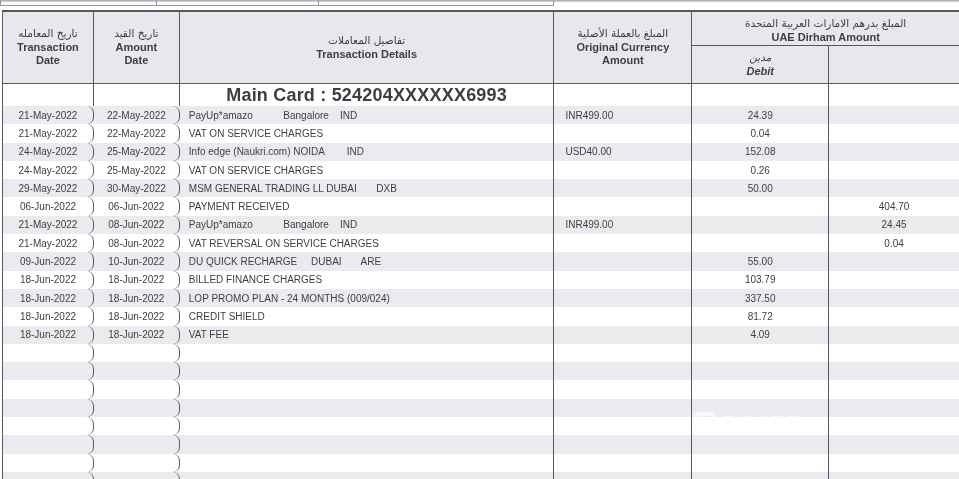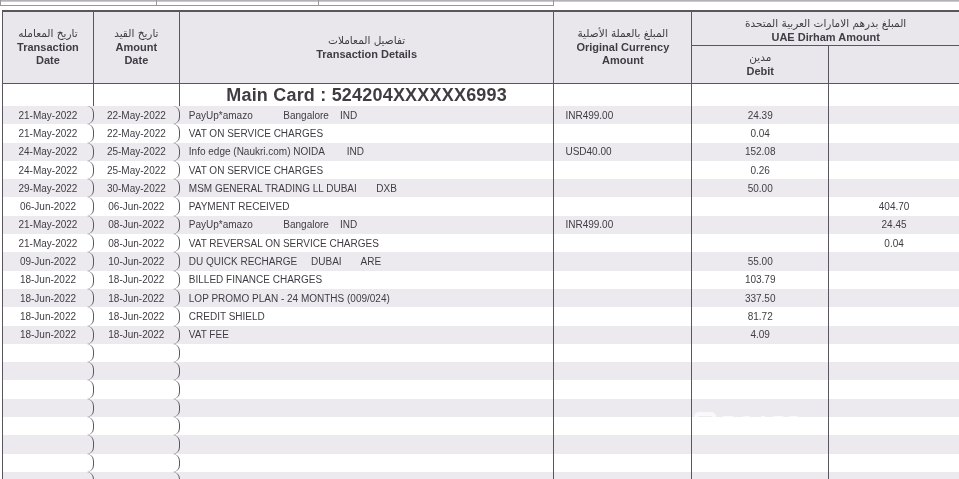--- a/index.html
+++ b/index.html
@@ -22,21 +22,21 @@
 
   
   .stmt{position:absolute;left:2px;top:10px;width:957px;border-top:2px solid var(--border);border-left:1px solid var(--border);color:var(--text);}
   .thead{display:flex;height:72px;background:var(--header-bg);border-bottom:1px solid var(--border);}
   .th{display:flex;flex-direction:column;align-items:center;justify-content:center;text-align:center;border-right:1px solid var(--border);}
   .c1{width:91px;} .c2{width:86px;} .c3{width:375px;} .c4{width:138px;} .c5{width:137px;} .c6{width:130px;}
   .ar{font-family:"DejaVu Sans",sans-serif;font-size:10.5px;direction:rtl;line-height:1.3;}
   .en{font-weight:bold;font-size:11px;line-height:1.2;white-space:pre-line;}
   .th-group{width:267px;display:flex;flex-direction:column;border-right:none;}
   .group-top{height:34px;display:flex;flex-direction:column;align-items:center;justify-content:flex-end;padding-bottom:1px;border-bottom:1px solid var(--border);}
-  .group-bottom{flex:1;display:flex;}
+  .group-bottom{flex:1;display:flex;font-style:italic;}
   .sub{display:flex;flex-direction:column;align-items:center;justify-content:center;text-align:center;}
   .sub-debit{width:137px;border-right:1px solid var(--border);}
   .sub-credit{width:130px;}
 
   .main-card-row{display:flex;height:22px;background:#ffffff;}
   .mc-cell{border-right:1px solid var(--border);height:100%;}
   .mc-cell.c6{border-right:none;}
   .mc-details{display:flex;align-items:center;justify-content:center;font-weight:bold;font-size:18px;letter-spacing:.2px;}
 
   .row{display:flex;height:18.3px;background:#ffffff;}

